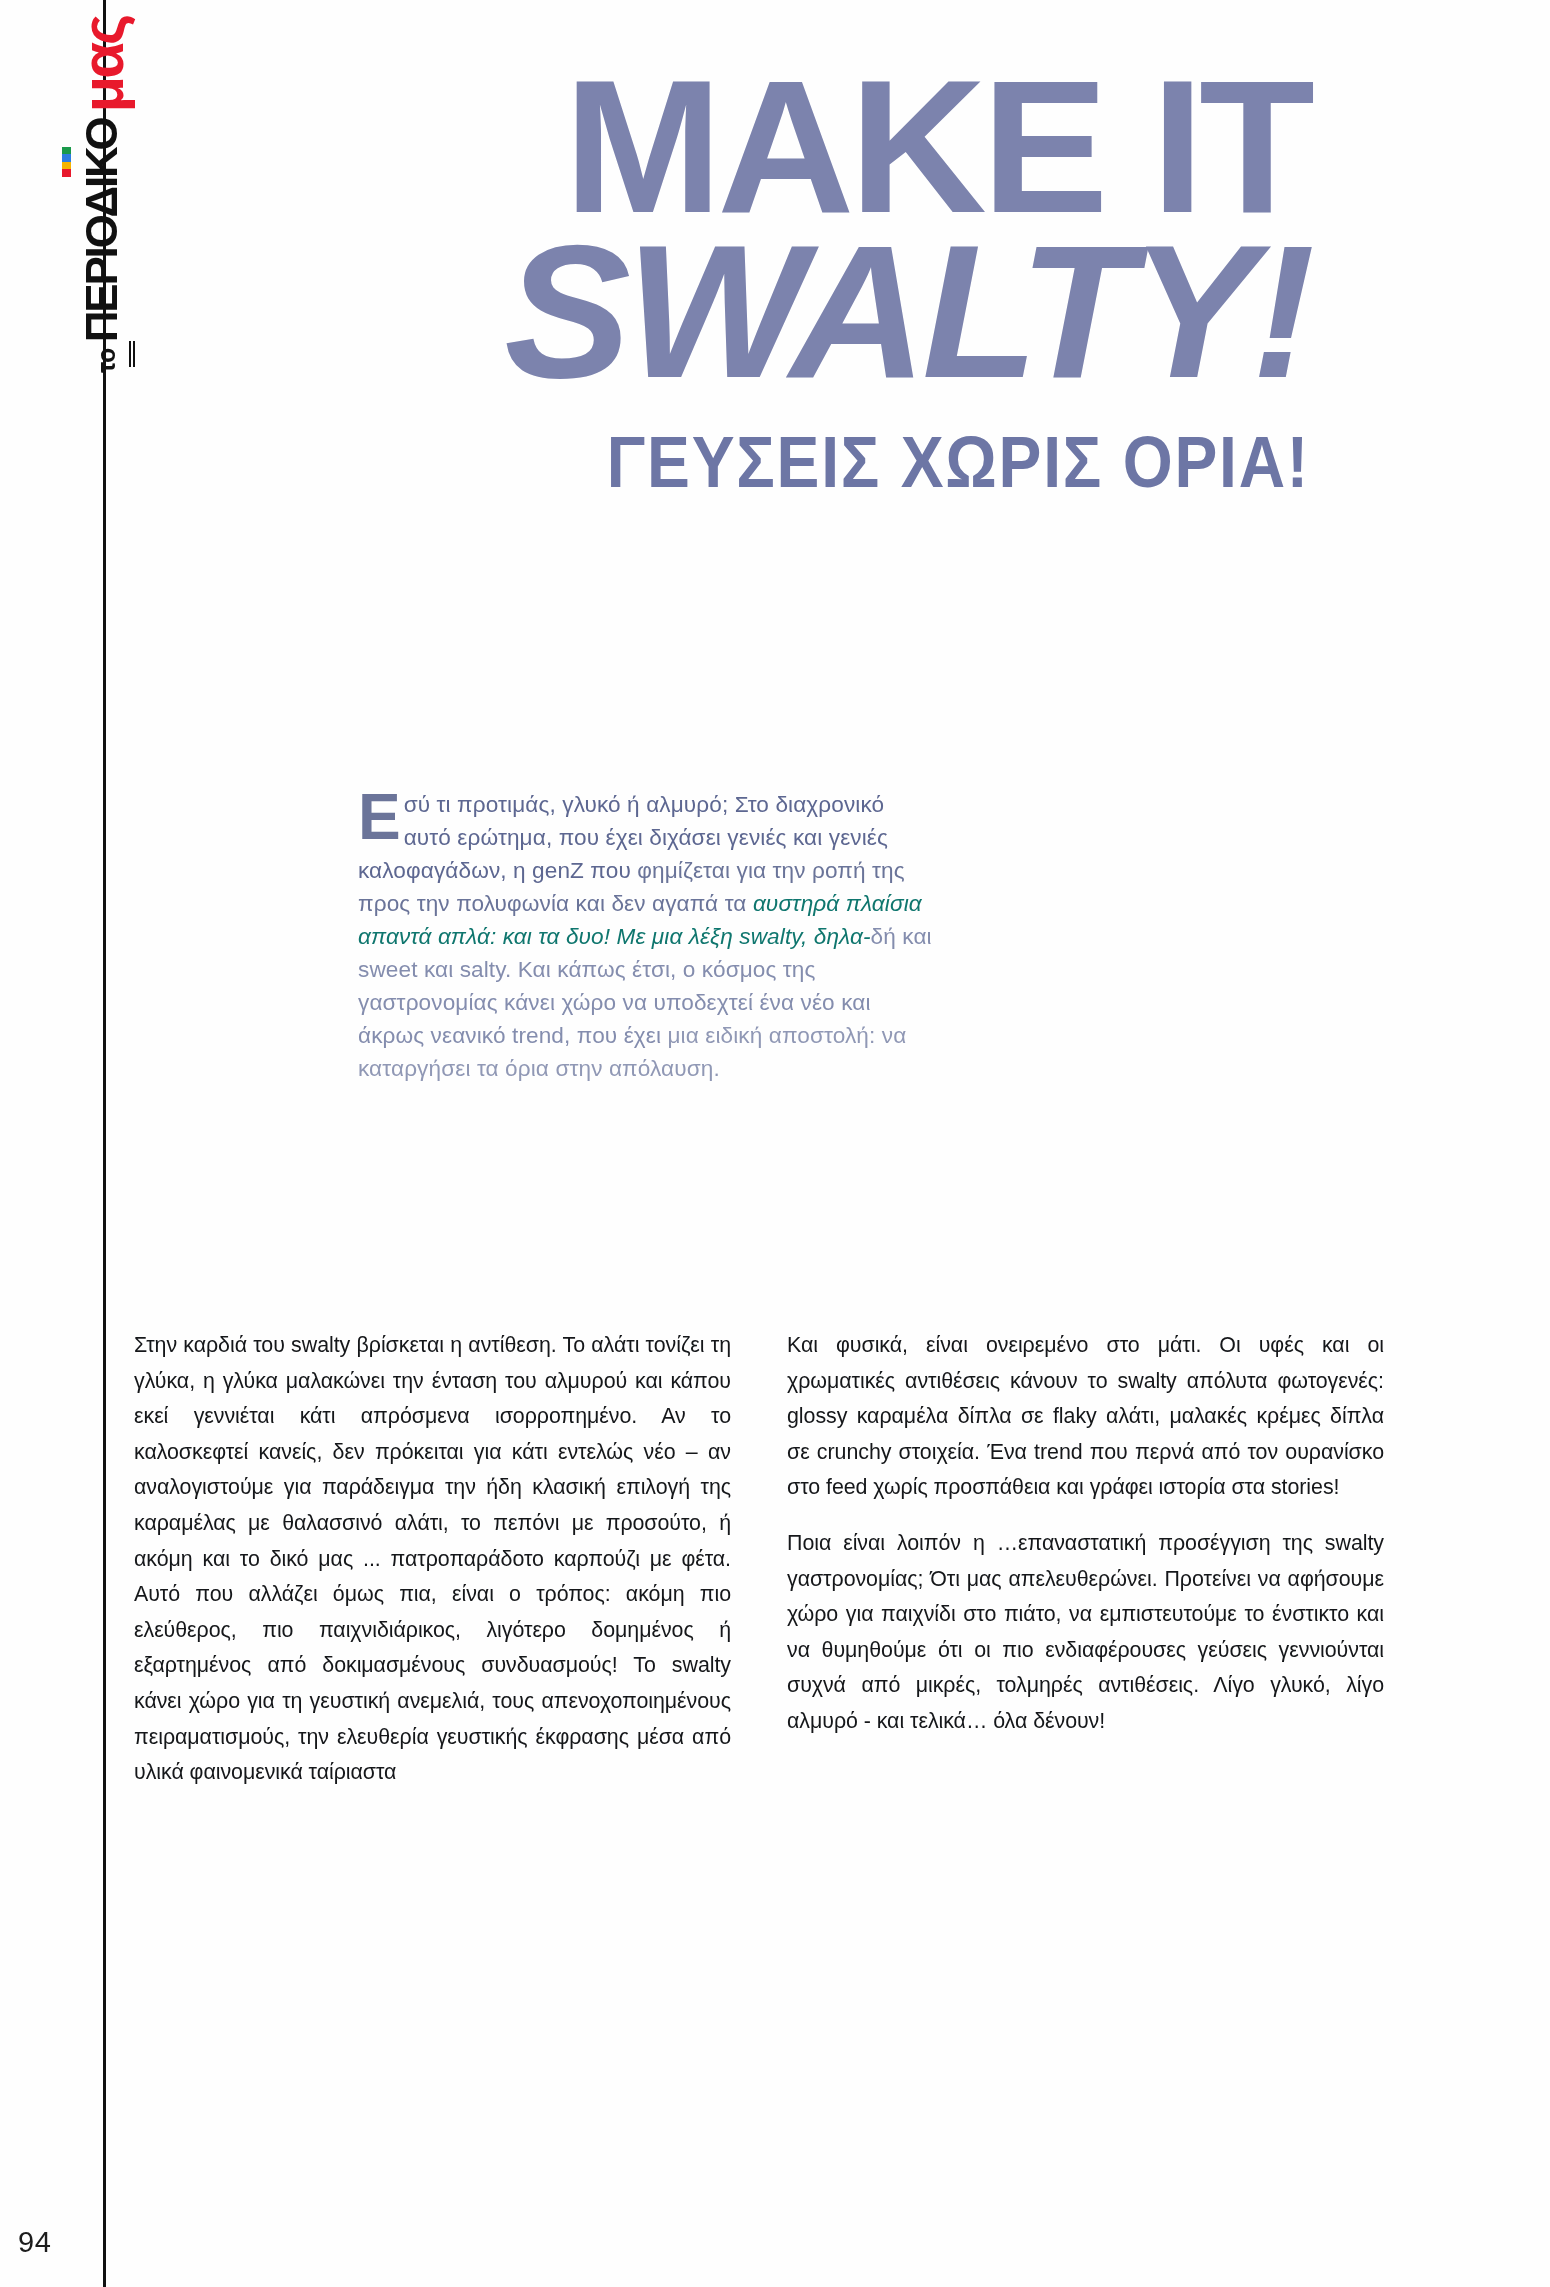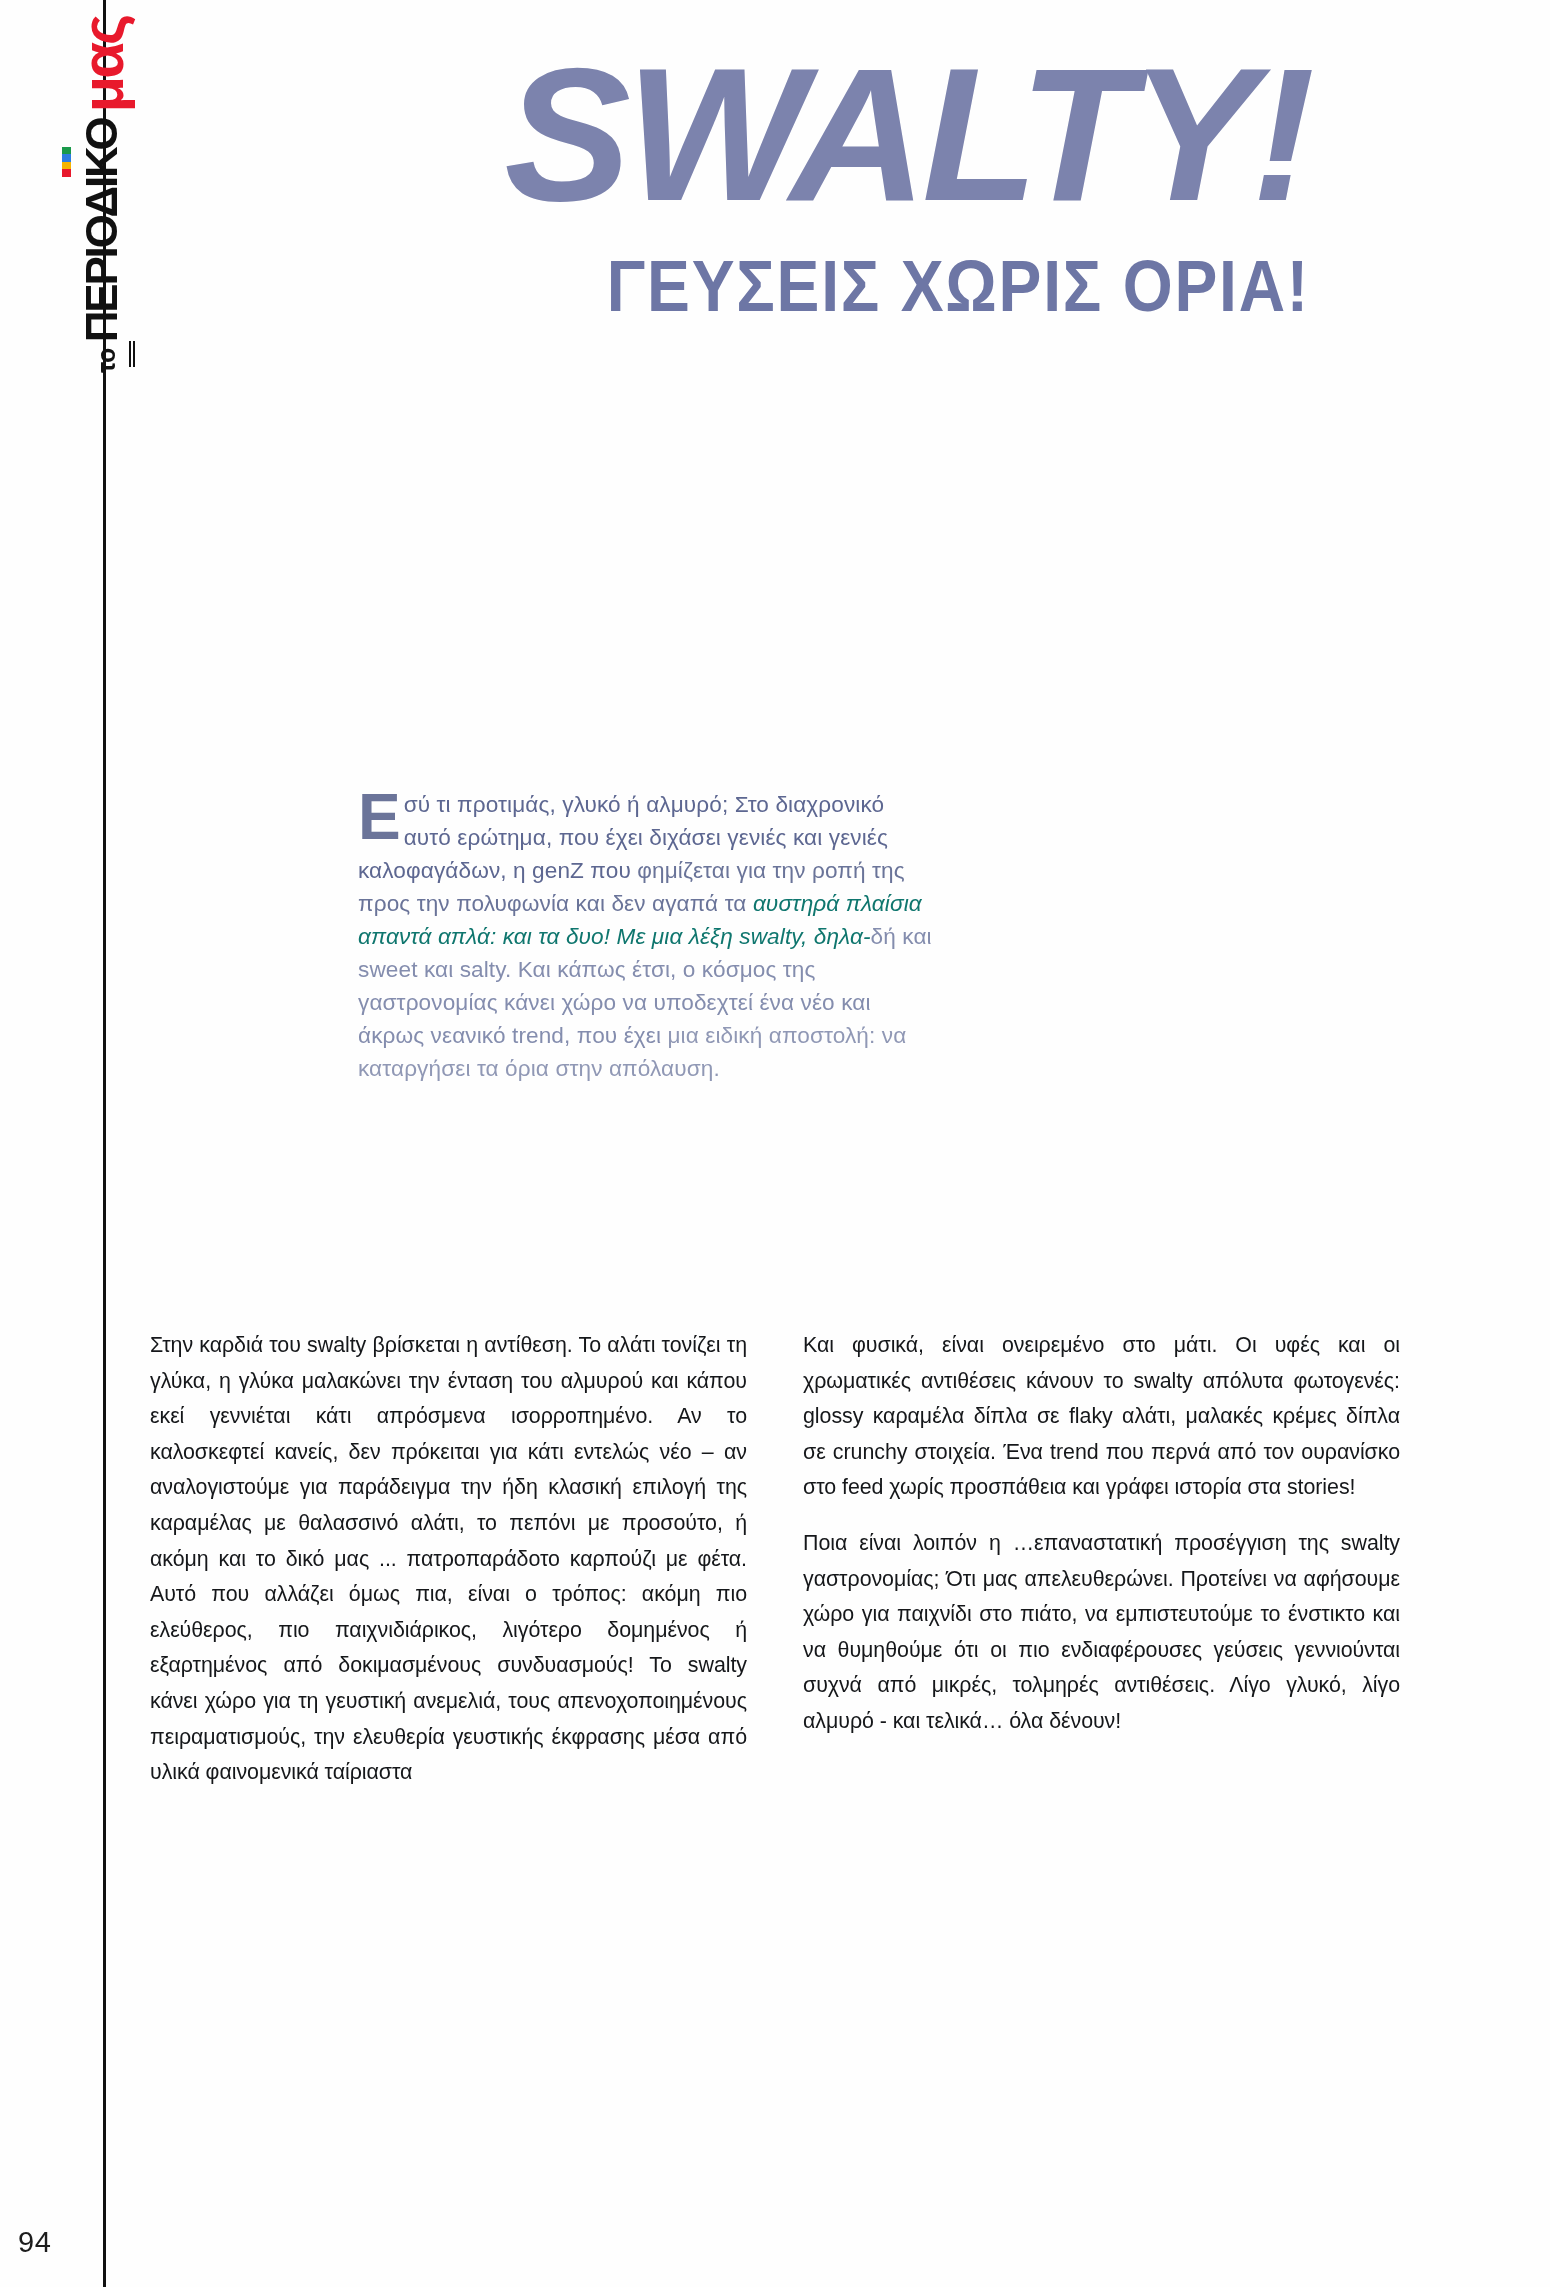--- a/index.html
+++ b/index.html
@@ -171,21 +171,21 @@
   #lead .seg { }
   #lead .s1 { color: #5d6791; font-weight: 500; }
   #lead .s2 { color: #6a7499; font-weight: 500; }
   #lead .s3 { color: #0f766e; font-style: italic; }
   #lead .s4 { color: #848dae; }
   #lead .s5 { color: #9098b5; }
 
   
   #body-cols {
     position: absolute;
-    left: 150px;
+    left: 134px;
     top: 1328px;
     width: 1250px;
     display: flex;
     gap: 56px;
     align-items: flex-start;
   }
   .col {
     width: 597px;
     font-family: "Liberation Sans", sans-serif;
     font-size: 21.4px;
@@ -217,20 +217,21 @@
       <span style="background:#e8192c"></span>
       <span style="background:#f5b400"></span>
       <span style="background:#2d7de0"></span>
       <span style="background:#1a9a4b"></span>
     </span>
   </div>
 
   <div id="page-number">94</div>
 
   <div id="hero">
+    <span class="line1">MAKE IT</span>
     <span class="line2">SWALTY!</span>
     <span class="kicker">ΓΕΥΣΕΙΣ ΧΩΡΙΣ ΟΡΙΑ!</span>
   </div>
 
   <div id="lead">
     <span class="dropcap">E</span><span class="seg s1">σύ τι προτιμάς, γλυκό ή αλμυρό; Στο διαχρονικό αυτό ερώτημα, που έχει διχάσει γενιές και γενιές καλοφαγάδων, η genZ που </span><span class="seg s2">φημίζεται για την ροπή της προς την πολυφωνία και δεν αγαπά τα </span><span class="seg s3">αυστηρά πλαίσια απαντά απλά: και τα δυο! Με μια λέξη swalty, δηλα-</span><span class="seg s4">δή και sweet και salty. Και κάπως έτσι, ο κόσμος της γαστρονομίας </span><span class="seg s4">κάνει χώρο να υποδεχτεί ένα νέο και άκρως νεανικό trend, που έχει </span><span class="seg s5">μια ειδική αποστολή: να καταργήσει τα όρια στην απόλαυση.</span>
   </div>
 
   <div id="body-cols">
     <div class="col">

